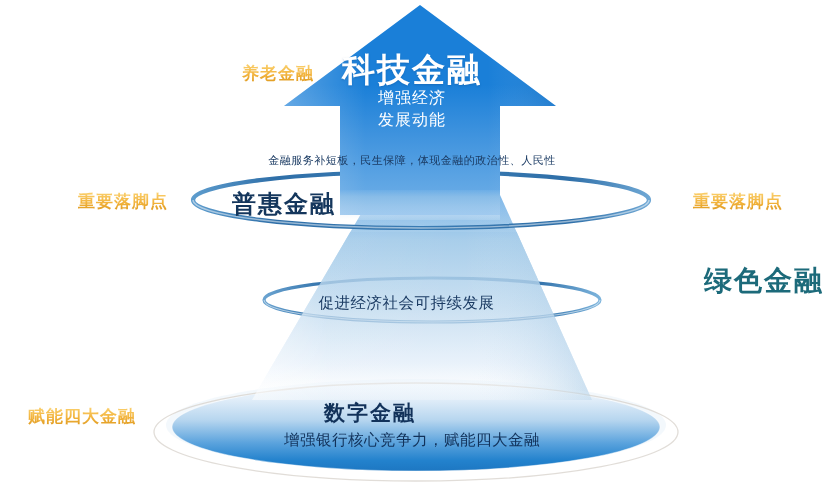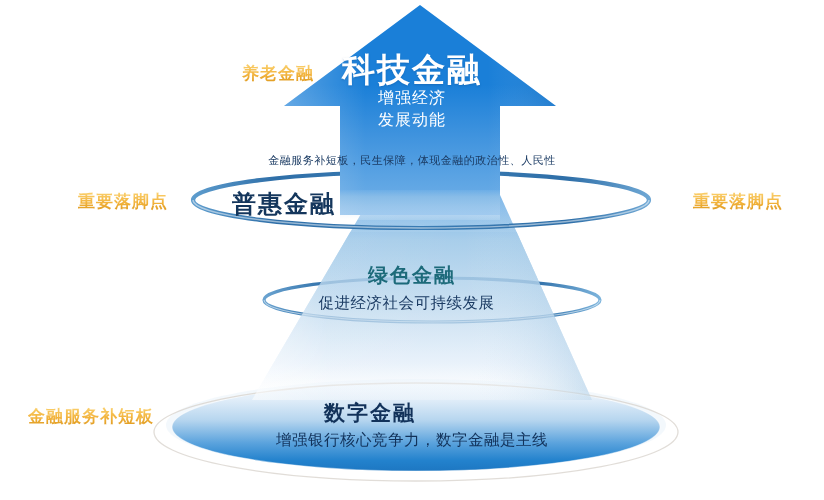--- a/index.html
+++ b/index.html
@@ -65,22 +65,22 @@
   }
   .inclusive {
     left: 232px; top: 188px;
     font-size: 24px; color: #14365c; letter-spacing: 2px;
   }
   .pension {
     left: 500px; top: 188px;
     font-size: 21px; color: #14365c; letter-spacing: 2px;
   }
   .green-title {
-    left: 0; top: 262px; width: 824px; text-align: center;
-    font-size: 20px; color: #1c6a7a; letter-spacing: 2px;
+    left: 0; top: 262px; width: 824px; text-align: right;
+    font-size: 28px; color: #1c6a7a; letter-spacing: 2px;
   }
   .green-sub {
     left: 0; top: 293px; width: 813px; text-align: center;
     font-size: 15.5px; color: #1b3b63; letter-spacing: .5px;
   }
   .digital-title {
     left: 0; top: 399px; width: 740px; text-align: center;
     font-size: 21px; color: #12325a; letter-spacing: 2px;
   }
   .digital-sub {
@@ -201,16 +201,16 @@
 
   <div class="sub band-line">金融服务补短板，民生保障，体现金融的政治性、人民性</div>
   <div class="ttl inclusive">普惠金融</div>
   <div class="olabel lbl-mid-left">重要落脚点</div>
   <div class="olabel lbl-mid-right">重要落脚点</div>
 
   <div class="ttl green-title">绿色金融</div>
   <div class="sub green-sub">促进经济社会可持续发展</div>
 
   <div class="ttl digital-title">数字金融</div>
-  <div class="sub digital-sub">增强银行核心竞争力，数字金融是主线</div>
-  <div class="olabel lbl-bot-left">金融服务补短板</div>
+  <div class="sub digital-sub">增强银行核心竞争力，赋能四大金融</div>
+  <div class="olabel lbl-bot-left">赋能四大金融</div>
 
 </div>
 
 </body></html>

